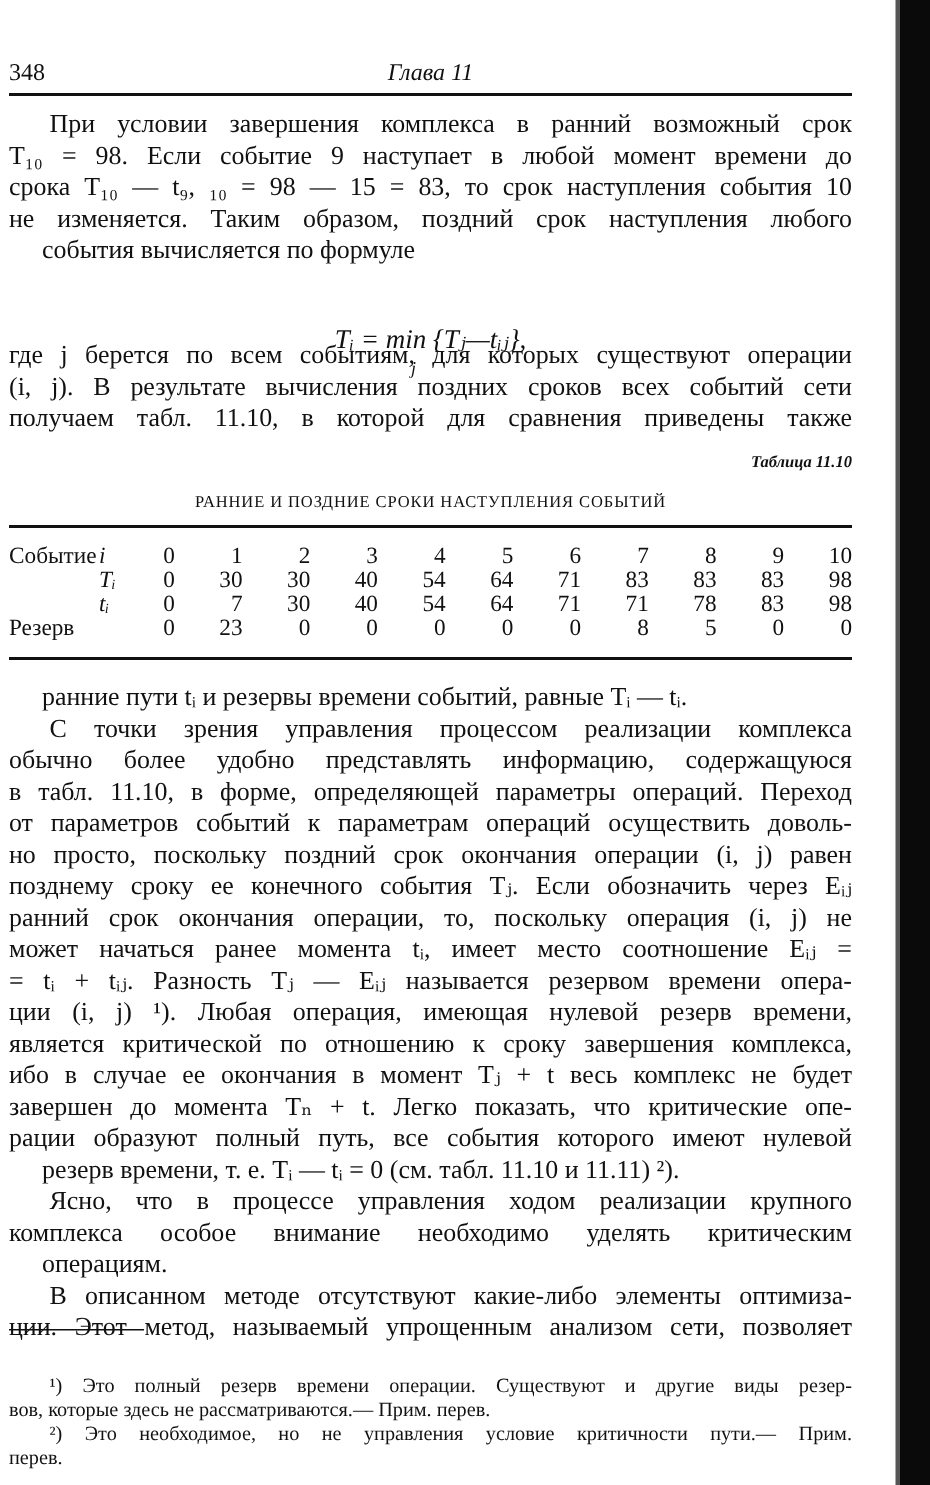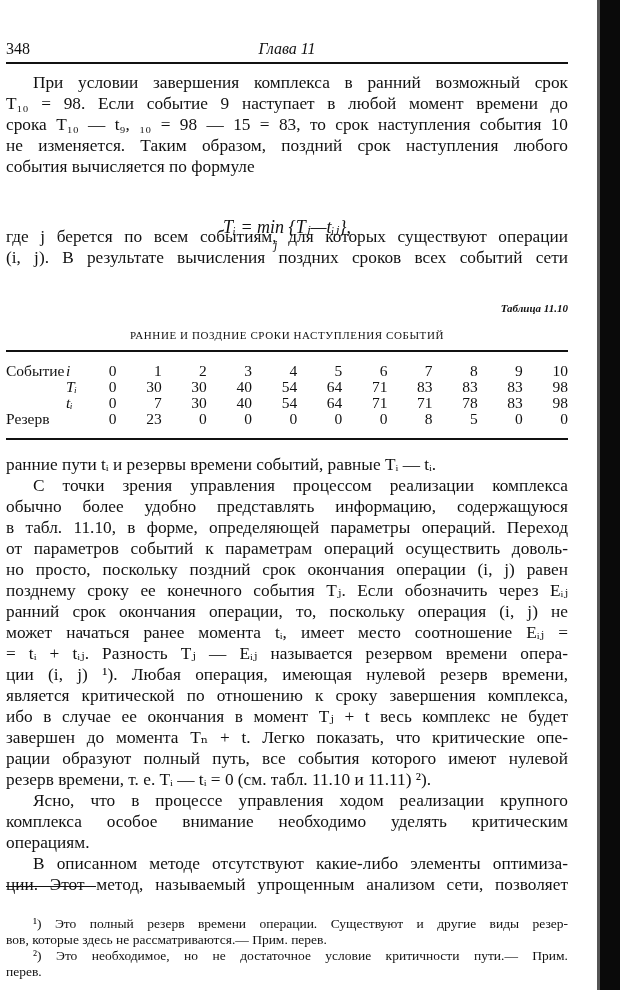--- a/index.html
+++ b/index.html
@@ -7,21 +7,21 @@
          font-family:"Liberation Serif", "DejaVu Serif", serif; color:#111; }
   .page { position:absolute; left:6px; top:0; width:562px; }
   .edge { position:absolute; right:0; top:0; width:20px; height:990px; background:#0a0a0a; }
   .edge2 { position:absolute; right:20px; top:0; width:3px; height:990px; background:#555; }
   .header { position:absolute; top:38px; left:0; width:562px; height:22px; font-size:16px; }
   .pnum { position:absolute; left:0; top:2px; }
   .chap { position:absolute; left:0; width:100%; text-align:center; font-style:italic; top:2px; }
   .hrule { position:absolute; top:62px; left:0; width:562px; height:2px; background:#111; }
   .p { position:absolute; left:0; width:562px; font-size:17.3px; line-height:21px; text-align:justify; }
   .p .ln { display:block; white-space:nowrap; text-align-last:justify; text-align:justify; }
-  .p .ln.last { text-align-last:left; }
+  .p .ln.last { text-align-last:left;margin-left:22px; }
   .ind { text-indent:27px; }
   .formula { position:absolute; top:180px; left:0; width:562px; text-align:center; font-size:18px; font-style:italic;margin-top:36px; }
   .formula .sub { position:absolute; left:268px; top:22px; font-size:12px; }
   .tcap { position:absolute; top:302px; right:0; font-size:11px; font-style:italic; font-weight:bold; }
   .ttitle { position:absolute; top:329px; left:0; width:562px; text-align:center; font-size:11px; letter-spacing:0.6px; }
   .trule { position:absolute; left:0; width:562px; height:2px; background:#111; }
   table.tbl { position:absolute; top:363px; left:0; width:562px; border-collapse:collapse; font-size:15.5px; line-height:16px; }
   table.tbl td { padding:0; text-align:right; }
   table.tbl td.lbl { text-align:left; width:60px; }
   table.tbl td.sym { text-align:left; width:28px; font-style:italic; }
@@ -50,20 +50,21 @@
   </div>
 
   <div class="formula">
     <span>Tᵢ = min {Tⱼ—tᵢⱼ},</span>
     <span class="sub">j</span>
   </div>
 
   <div class="p" style="top:226px">
     <span class="ln">где j берется по всем событиям, для которых существуют операции</span>
     <span class="ln">(i, j). В результате вычисления поздних сроков всех событий сети</span>
+    <span class="ln">получаем табл. 11.10, в которой для сравнения приведены также</span>
   </div>
 
   <div class="tcap">Таблица 11.10</div>
   <div class="ttitle">РАННИЕ И ПОЗДНИЕ СРОКИ НАСТУПЛЕНИЯ СОБЫТИЙ</div>
   <div class="trule" style="top:350px"></div>
 
   <table class="tbl">
     <tbody id="tbody">
         <tr>
           <td class="lbl">Событие</td>
@@ -156,16 +157,16 @@
 
   <div class="p" style="top:853px" id="p5">
       <span class="ln ind">В описанном методе отсутствуют какие-либо элементы оптимиза-</span>
       <span class="ln">ции. Этот метод, называемый упрощенным анализом сети, позволяет</span>
     </div>
 
   <div class="fnrule" style="top:886px"></div>
   <div class="fn" style="top:892px" id="fn">
       <span class="ln ind" style="display: block; text-align: justify; text-align-last: justify; text-indent: 27px;">¹) Это полный резерв времени операции. Существуют и другие виды резер-</span>
       <span class="ln last" style="display: block; text-align: justify; text-align-last: left;">вов, которые здесь не рассматриваются.— Прим. перев.</span>
-      <span class="ln ind" style="display: block; text-align: justify; text-align-last: justify; text-indent: 27px;">²) Это необходимое, но не достаточное условие критичности пути.— Прим.</span>
+      <span class="ln ind" style="display: block; text-align: justify; text-align-last: justify; text-indent: 27px;">²) Это необходимое, но не управления условие критичности пути.— Прим.</span>
       <span class="ln last" style="display: block; text-align: justify; text-align-last: left;">перев.</span>
     </div>
 </div>
 
 </body></html>

